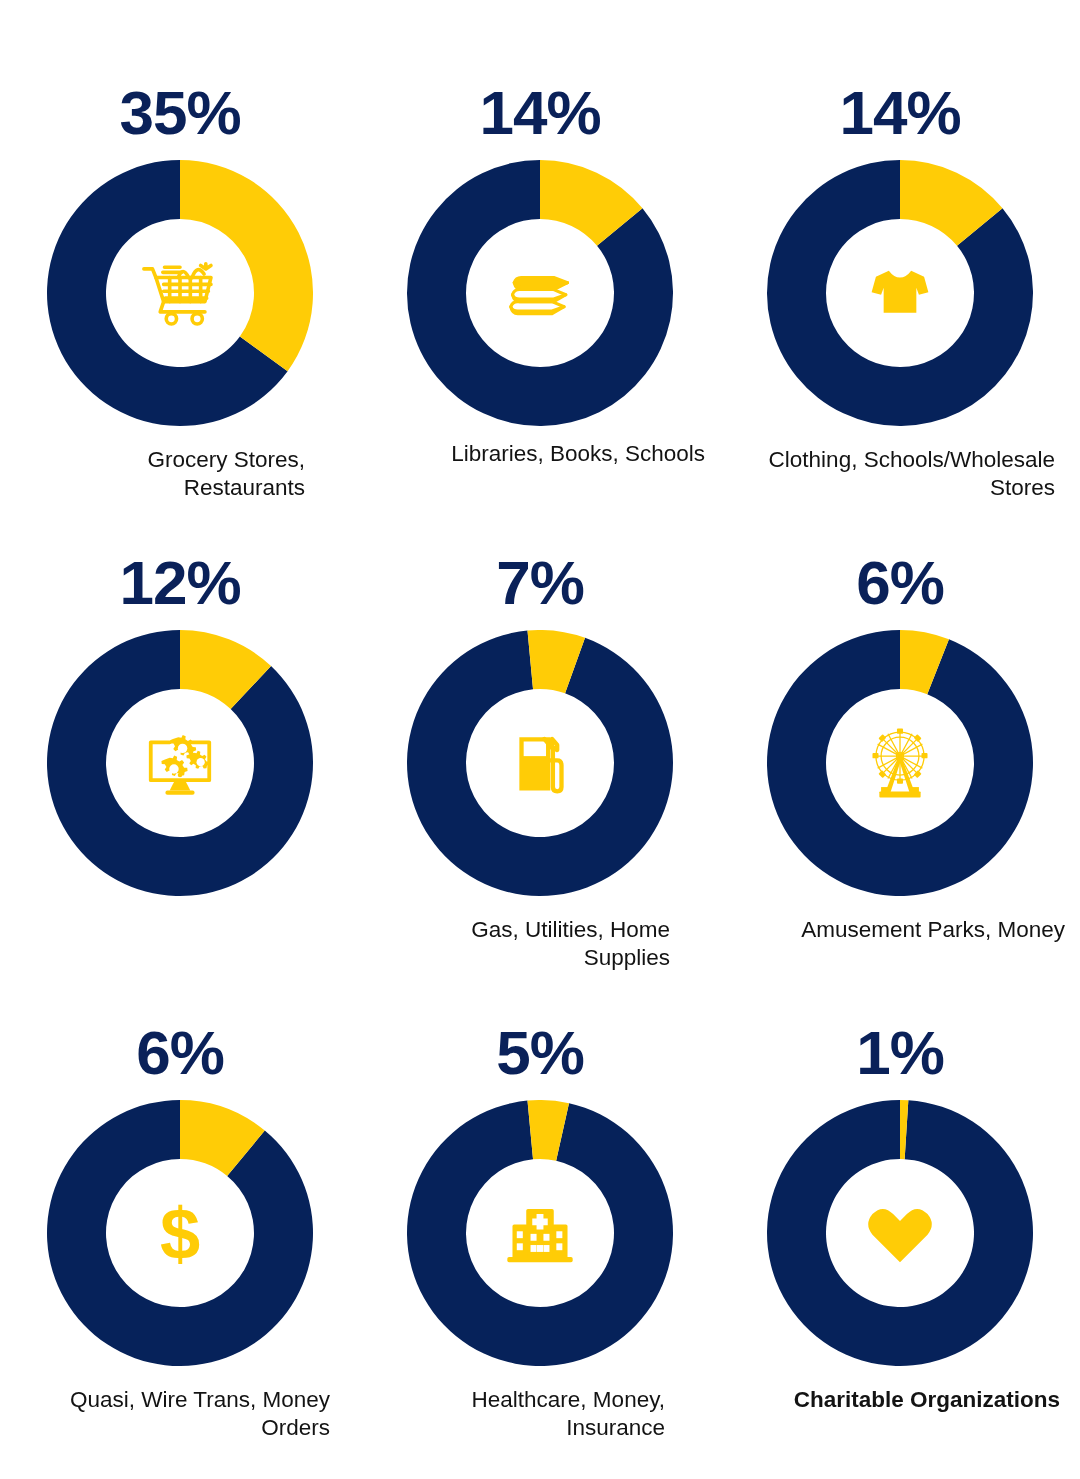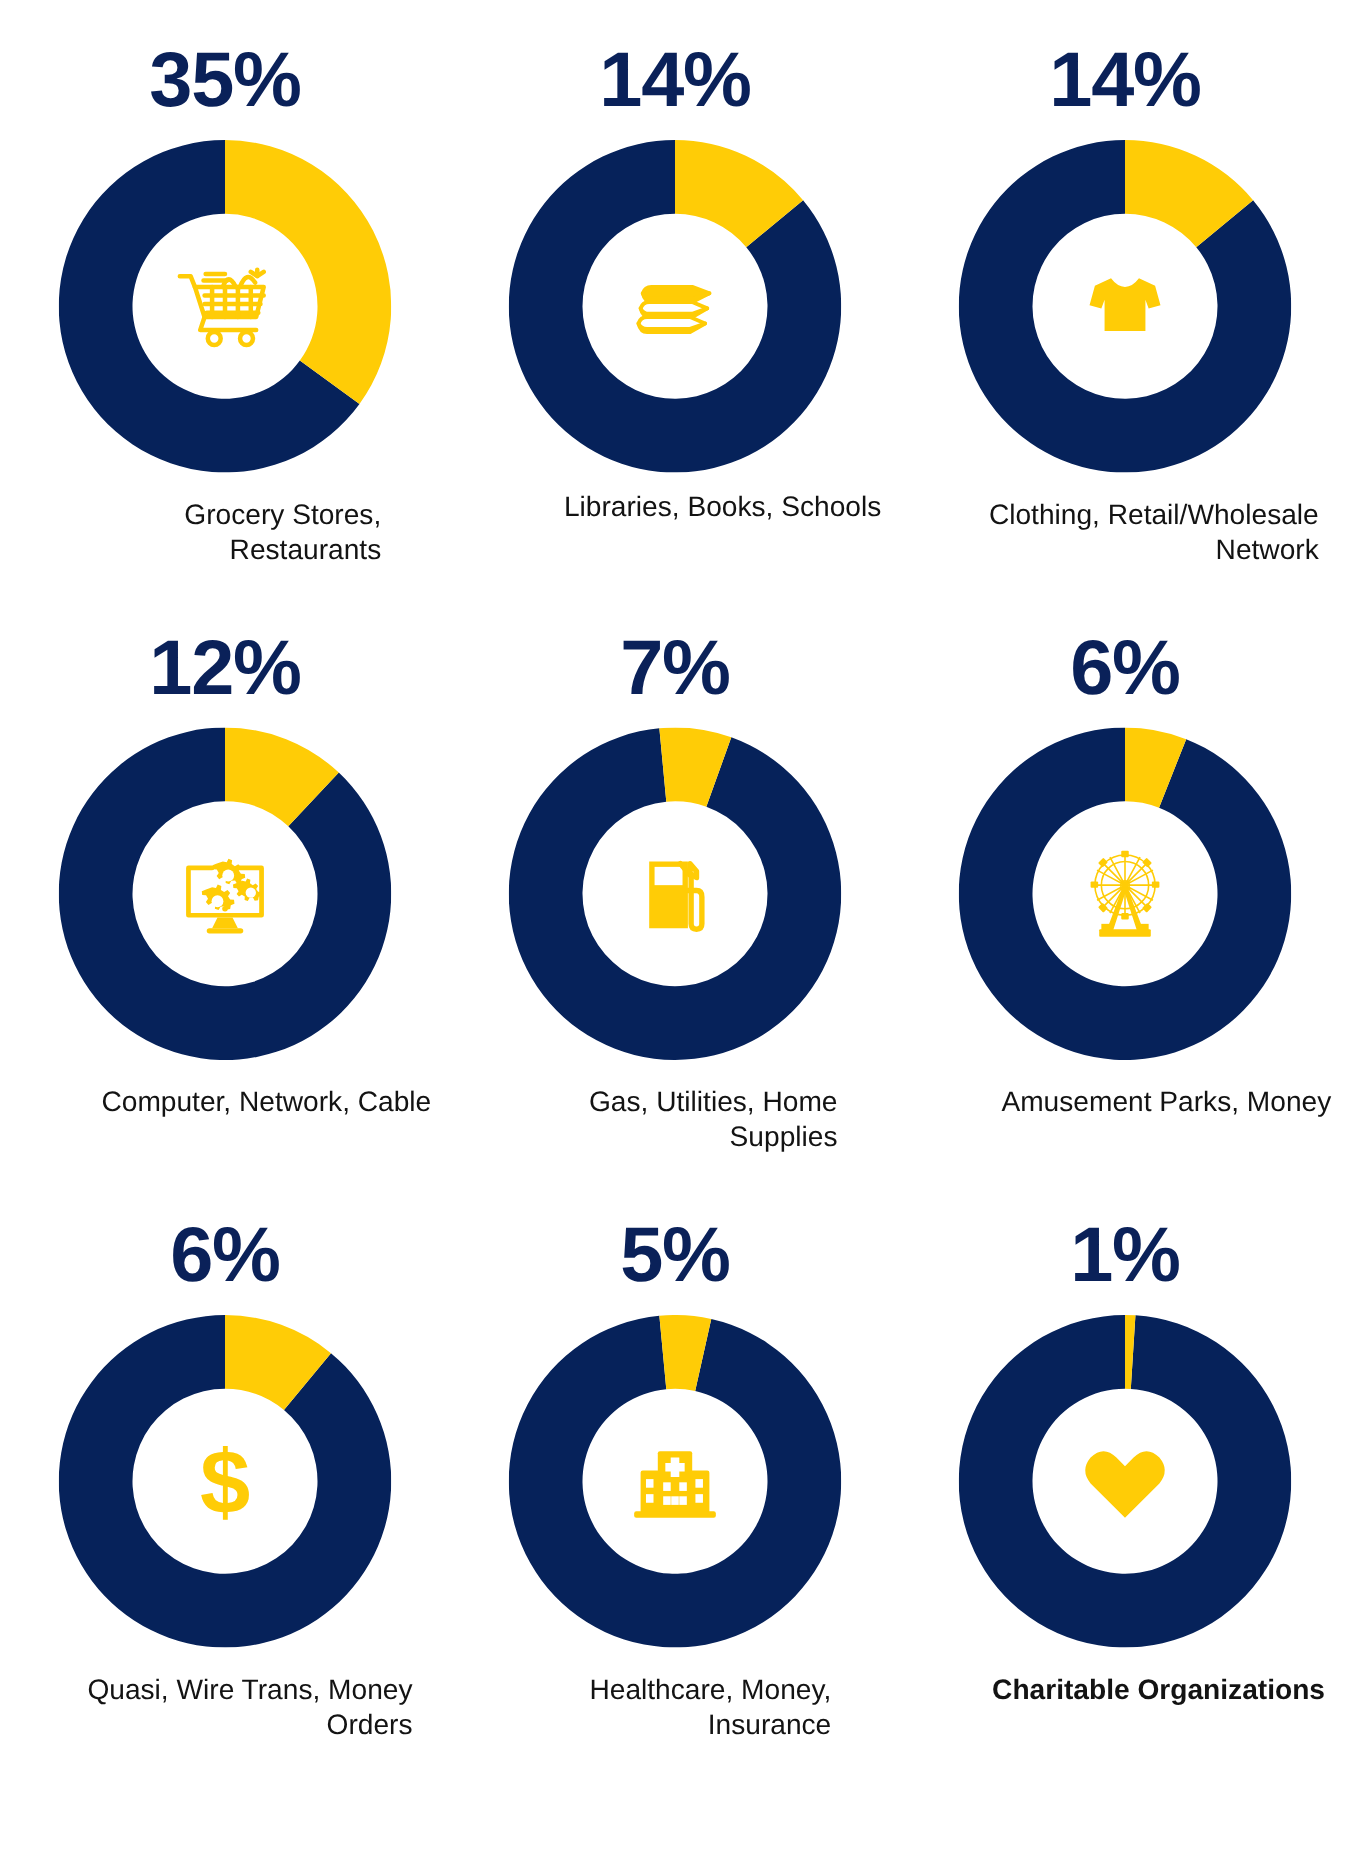--- a/index.html
+++ b/index.html
@@ -21,21 +21,21 @@
   }
   .grid {
     position: absolute;
     left: 0;
     top: 0;
     width: 1080px;
     height: 1479px;
     display: grid;
     grid-template-columns: 1fr 1fr 1fr;
     grid-template-rows: 470px 470px 470px;
-    padding-top: 32px;
+    padding-top: 80px;
     box-sizing: border-box;
   }
   .cell {
     position: relative;
     display: flex;
     flex-direction: column;
     align-items: center;
   }
   .pct {
     font-size: 62px;
@@ -157,21 +157,21 @@
             <path d="M 235.47826128917998 48.22260936342428 A 133 133 0 1 1 132.99916433635414 2.625313300086418e-9 L 132.99953504428726 59.000000001460705 A 74 74 0 1 0 190.01797996540841 85.83062475859697 Z" fill="#06225A"></path>
             <path d="M 133 0 A 133 133 0 0 1 235.47826128917998 48.22260936342428 L 190.01797996540841 85.83062475859697 A 74 74 0 0 0 133 59 Z" fill="#FFCC06"></path>
           </svg>
           <div class="icon-holder">
     <svg viewBox="0 0 100 100">
       <path fill="#FFCC06" d="M37 24 L22 31 l-5 18 11 3 3 -8 v29 h38 V44 l3 8 11 -3 -5 -18 -15 -7 q-6 8 -13 8 t-13 -8z"></path>
       <path fill="#ffffff" d="M40 24 q10 7 20 0 q-10 10 -20 0z"></path>
     </svg>
           </div>
         </div>
-        <div class="label">Clothing, Retail/Wholesale Network</div>
+        <div class="label">Clothing, Schools/Wholesale Stores</div>
       </div>
       <div class="cell cell-3">
         <div class="pct">12%</div>
         <div class="donut-wrap">
           <svg viewBox="0 0 266 266">
             <path d="M 224.0447650885156 36.04717255295226 A 133 133 0 1 1 132.99916433635414 2.625313300086418e-9 L 132.99953504428726 59.000000001460705 A 74 74 0 1 0 183.65648583872297 79.05632157081556 Z" fill="#06225A"></path>
             <path d="M 133 0 A 133 133 0 0 1 224.0447650885156 36.04717255295226 L 183.65648583872297 79.05632157081556 A 74 74 0 0 0 133 59 Z" fill="#FFCC06"></path>
           </svg>
           <div class="icon-holder">
     <svg viewBox="0 0 100 100">
@@ -185,21 +185,20 @@
         <path d="M48 20 l3.6 .6 1.6 -3.2 3.4 1.4 -.4 3.6 3 2 3.2 -1.8 2.4 2.8 -2 3 2 3 3.6 .2 .4 3.6 -3.4 1.4 -.6 3.6 -3.6 .6 -1.8 -3.2 -3.6 .4 -1.8 3.2 -3.4 -1.2 .2 -3.6 -3.2 -1.8 -3 1.8 -2.4 -2.8 2 -3 -1.8 -3.2 -3.6 -.2 -.4 -3.6 3.4 -1.4z"></path>
         <circle cx="53" cy="33" r="5.5" fill="#ffffff"></circle>
         <path d="M66 38 l3.2 .6 1.4 -2.8 3 1.2 -.4 3.2 2.6 1.8 2.8 -1.6 2.2 2.4 -1.8 2.8 1.8 2.6 3.2 .2 .4 3.2 -3 1.2 -.6 3.2 -3.2 .4 -1.6 -2.8 -3.2 .4 -1.6 2.8 -3 -1 .2 -3.2 -2.8 -1.6 -2.6 1.6 -2.2 -2.4 1.8 -2.6 -1.6 -2.8 -3.2 -.2 -.4 -3.2 3 -1.2z"></path>
         <circle cx="74" cy="49" r="4.8" fill="#ffffff"></circle>
         <path d="M38 44 l3.6 .6 1.6 -3.2 3.4 1.4 -.4 3.6 3 2 3.2 -1.8 2.4 2.8 -2 3 2 3 3.6 .2 .4 3.6 -3.4 1.4 -.6 3.6 -3.6 .6 -1.8 -3.2 -3.6 .4 -1.8 3.2 -3.4 -1.2 .2 -3.6 -3.2 -1.8 -3 1.8 -2.4 -2.8 2 -3 -1.8 -3.2 -3.6 -.2 -.4 -3.6 3.4 -1.4z"></path>
         <circle cx="43" cy="57" r="5.5" fill="#ffffff"></circle>
       </g>
     </svg>
           </div>
         </div>
-        <div class="label">Computer, Network, Cable</div>
       </div>
       <div class="cell cell-4">
         <div class="pct">7%</div>
         <div class="donut-wrap">
           <svg viewBox="0 0 266 266">
             <path d="M 178.05214339262378 7.86285772908802 A 133 133 0 1 1 120.48276237394359 0.5903373533002423 L 126.03552192234454 59.32845837702419 A 74 74 0 1 0 158.06660609815157 63.37482309738732 Z" fill="#06225A"></path>
             <path d="M 120.4835943286376 0.5902587077903547 A 133 133 0 0 1 178.05214339262378 7.86285772908802 L 158.06660609815157 63.37482309738732 A 74 74 0 0 0 126.03598481442994 59.32841461937208 Z" fill="#FFCC06"></path>
           </svg>
           <div class="icon-holder">
     <svg viewBox="0 0 100 100">

